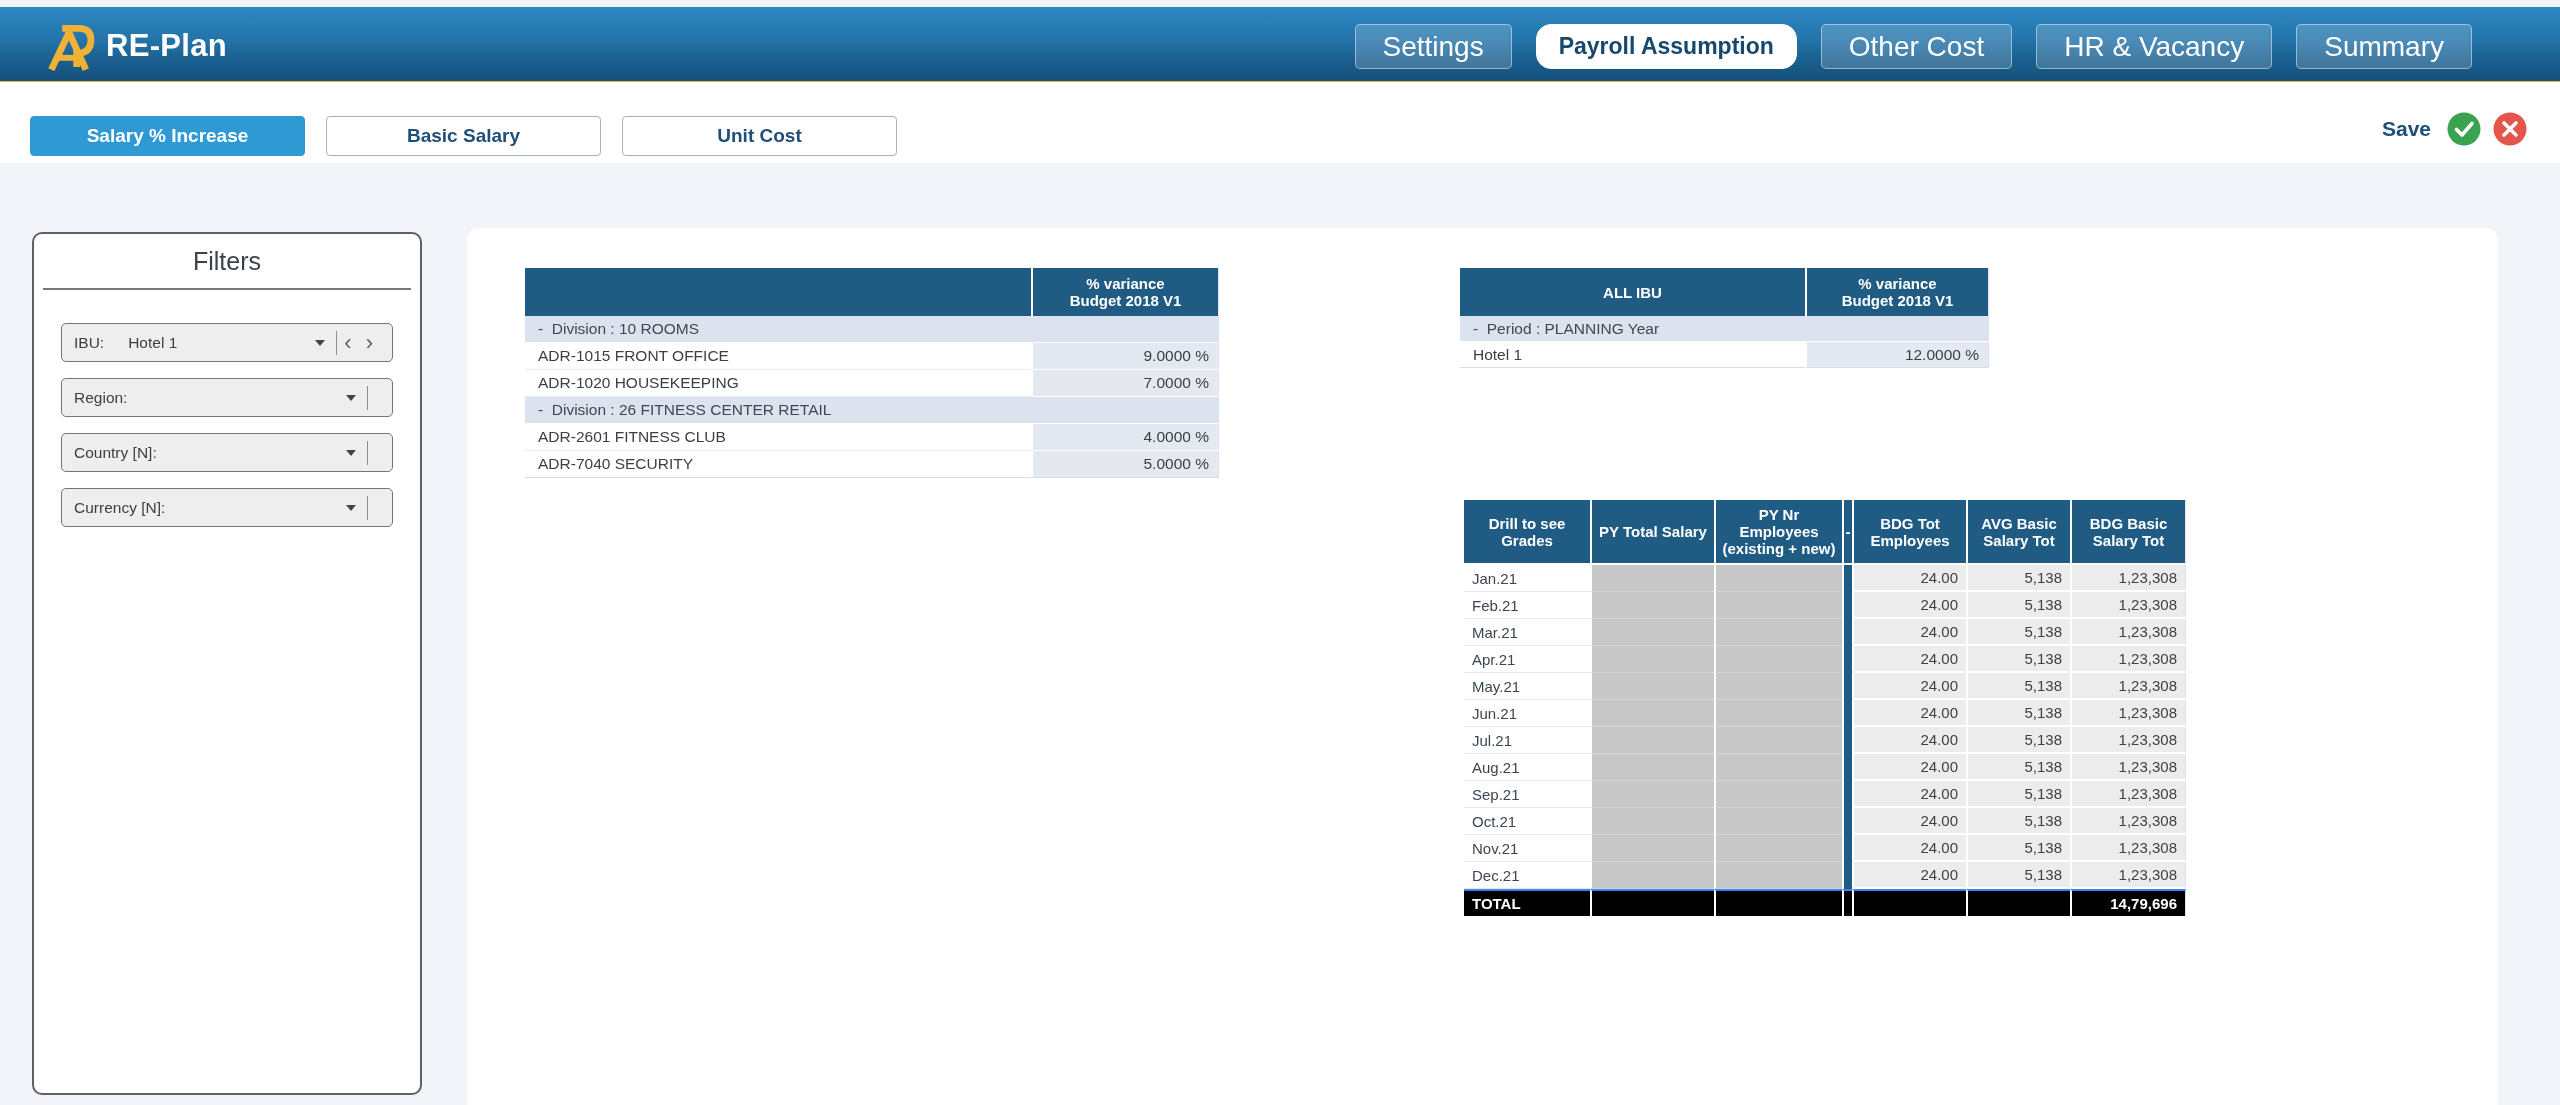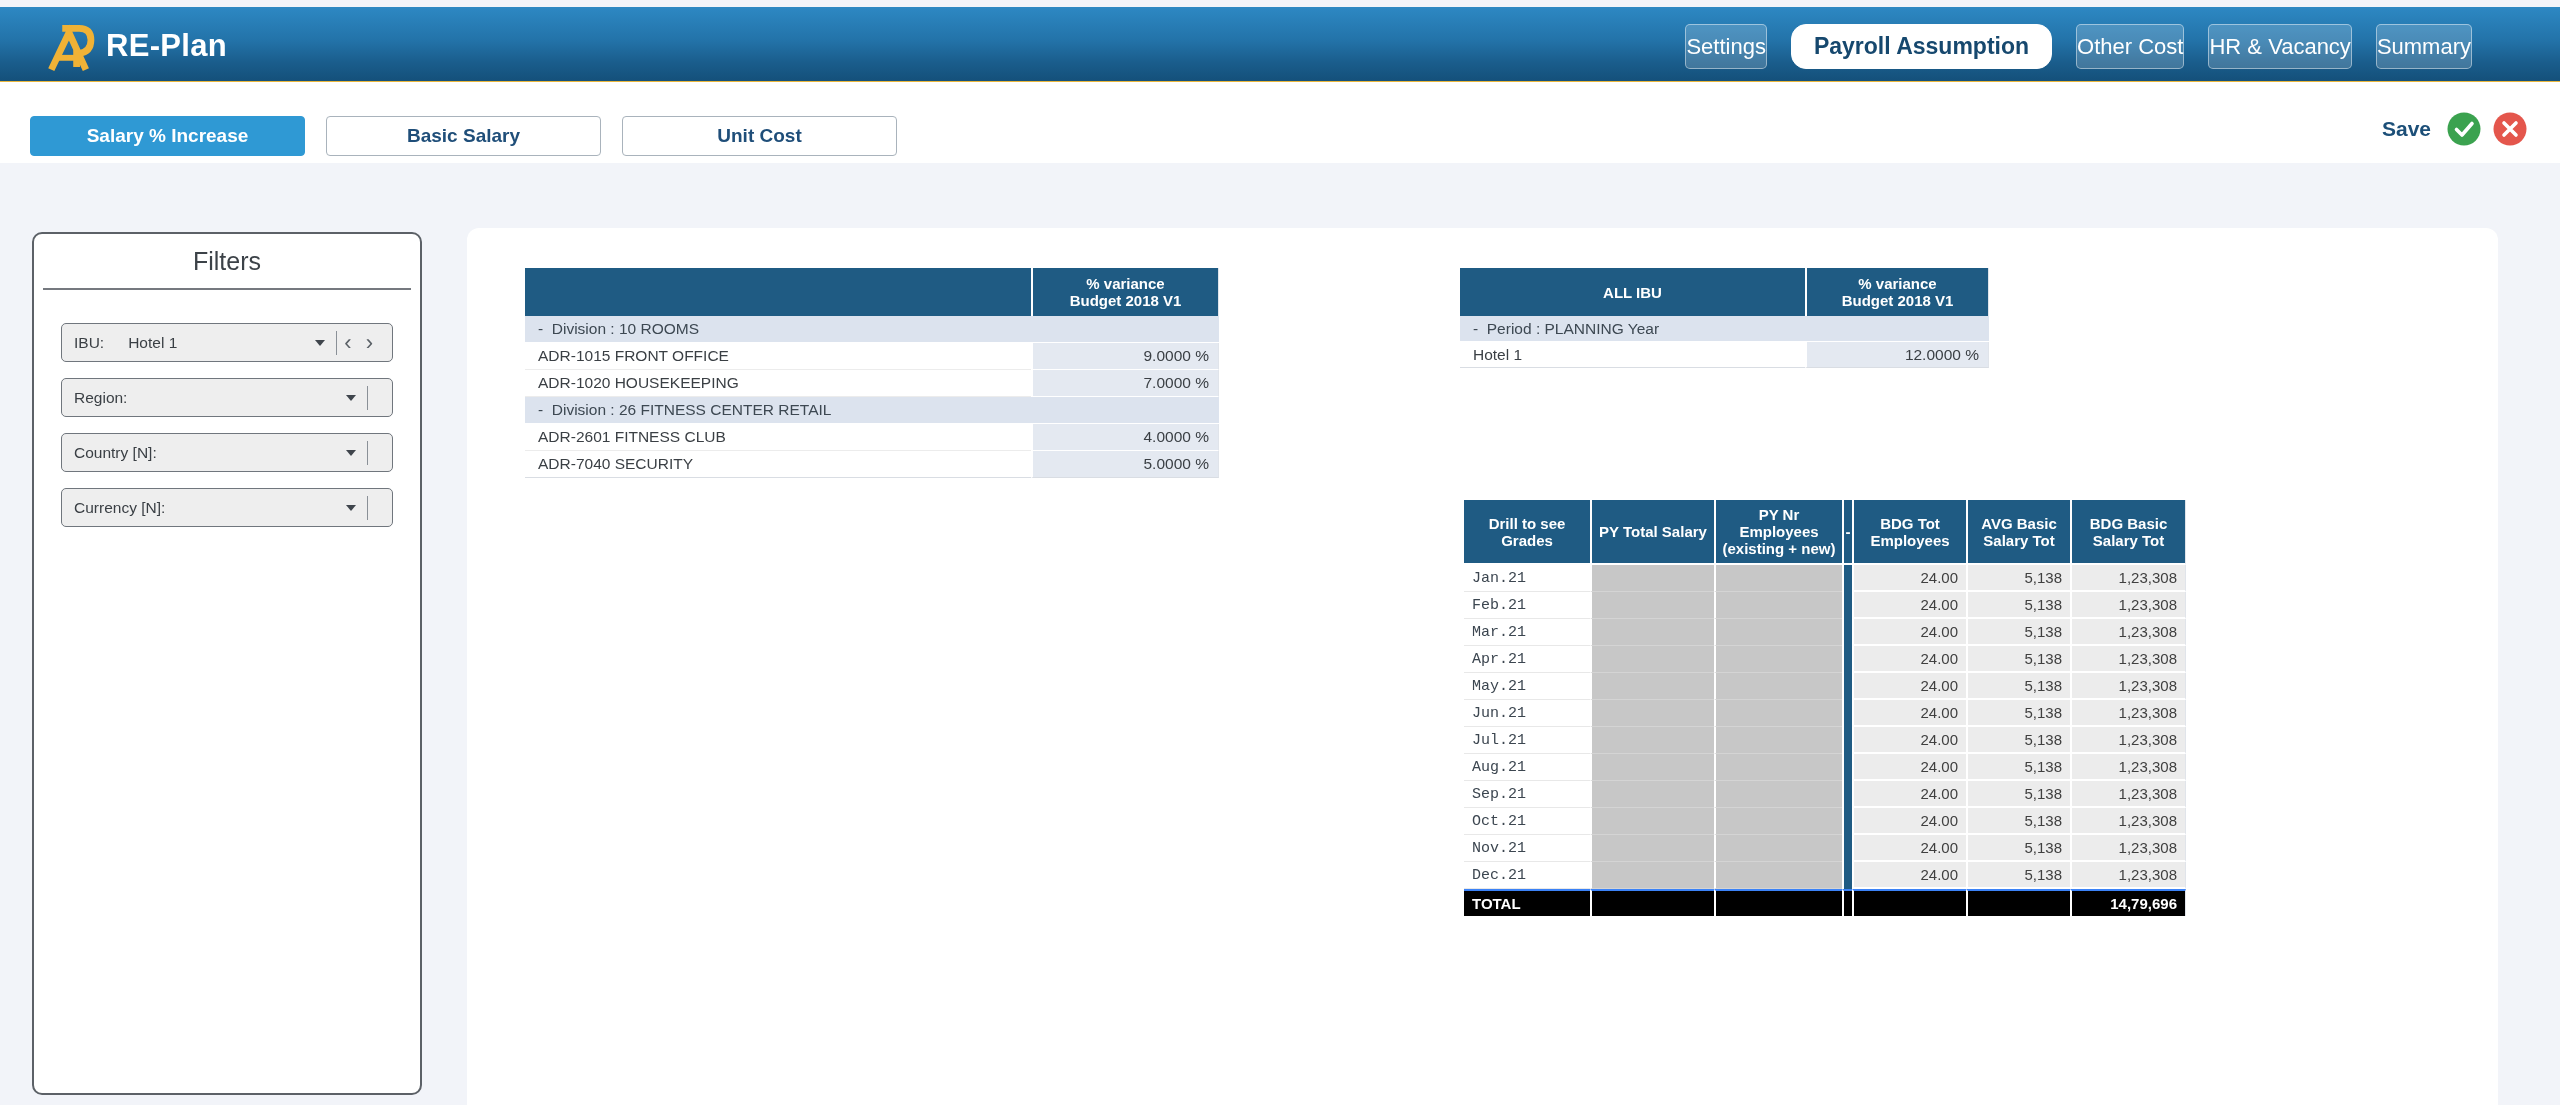--- a/index.html
+++ b/index.html
@@ -23,21 +23,21 @@
   .logo-wrap {
     position:absolute; left:42px; top:0; height:78px;
     display:flex; align-items:center; gap:10px; cursor:pointer;
   }
   .app-title { color:#ffffff; font-size:31px; font-weight:700; letter-spacing:.3px; }
   .main-nav {
     position:absolute; right:88px; top:17px; height:45px;
     display:flex; gap:24px; align-items:center;
   }
   .nav-btn {
-    height:45px; padding:0 0; font-size:22px; font-weight:500;
+    height:45px; padding:0 27px; font-size:28px; font-weight:500;
     color:#ffffff; background:rgba(255,255,255,.18);
     border:1px solid rgba(255,255,255,.45); border-radius:5px;
     display:flex; align-items:center; cursor:pointer;
     font-family:"Liberation Sans", sans-serif; white-space:nowrap;
   }
   .nav-btn.active {
     background:#ffffff; color:#16486e; font-weight:700;
     border-color:#ffffff; padding:0 22px; font-size:23px;border-radius:15px;
   }
 
@@ -124,21 +124,21 @@
   .ibu-table tbody tr:last-child td { border-bottom:1px solid #d9dde3; }
 
   
   .monthly-table { position:absolute; left:1464px; top:500px; width:722px; }
   .monthly-table thead th { height:65px; border-bottom:2px solid #ffffff; border-left:2px solid #ffffff; }
   .monthly-table thead th:first-child { border-left:0; }
   .monthly-table thead th.sep { padding:0; }
   .monthly-table tbody td { height:27px; font-size:15px; }
   td.month {
     background:#ffffff; color:#3c4650; padding-left:8px;
-    border-bottom:1px solid #e8e8e8; cursor:pointer;font-family:Liberation Mono, monospace;
+    border-bottom:1px solid #e8e8e8; cursor:pointer;
   }
   td.py   { background:#c7c7c7; border-left:2px solid #ffffff; border-bottom:1px solid #d4d4d4; }
   td.msep { background:#1f5b83; border-left:2px solid #ffffff; }
   td.mval {
     background:#ececec; color:#404040; text-align:right; padding-right:8px;
     border-left:2px solid #ffffff; border-bottom:2px solid #ffffff;margin-top:14px;
   }
   .monthly-table tr.total td {
     background:#000000; color:#ffffff; border-top:2px solid #3b82f6;
     border-left:2px solid #ffffff; border-bottom:0; height:27px;

